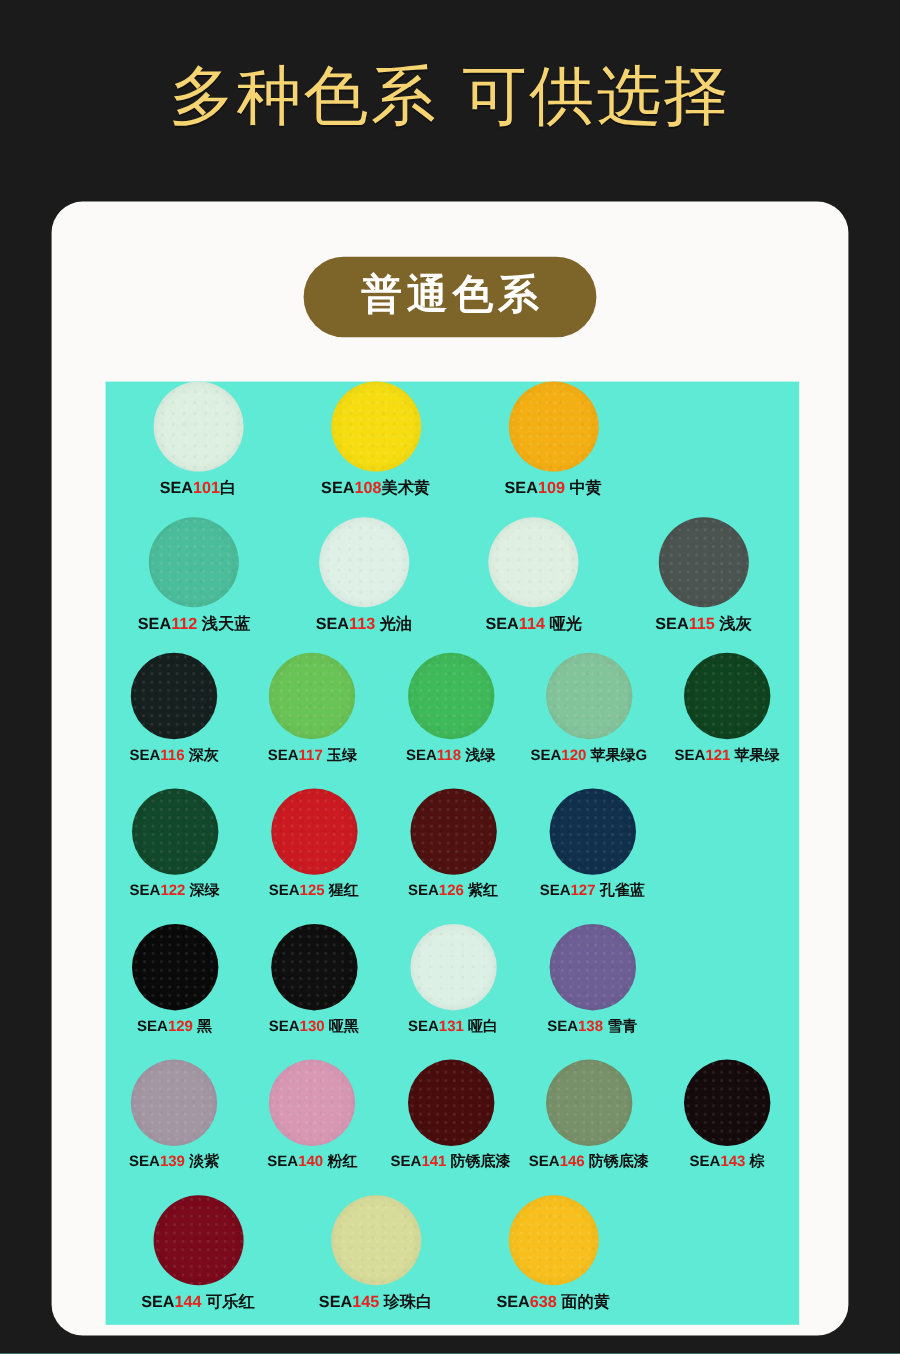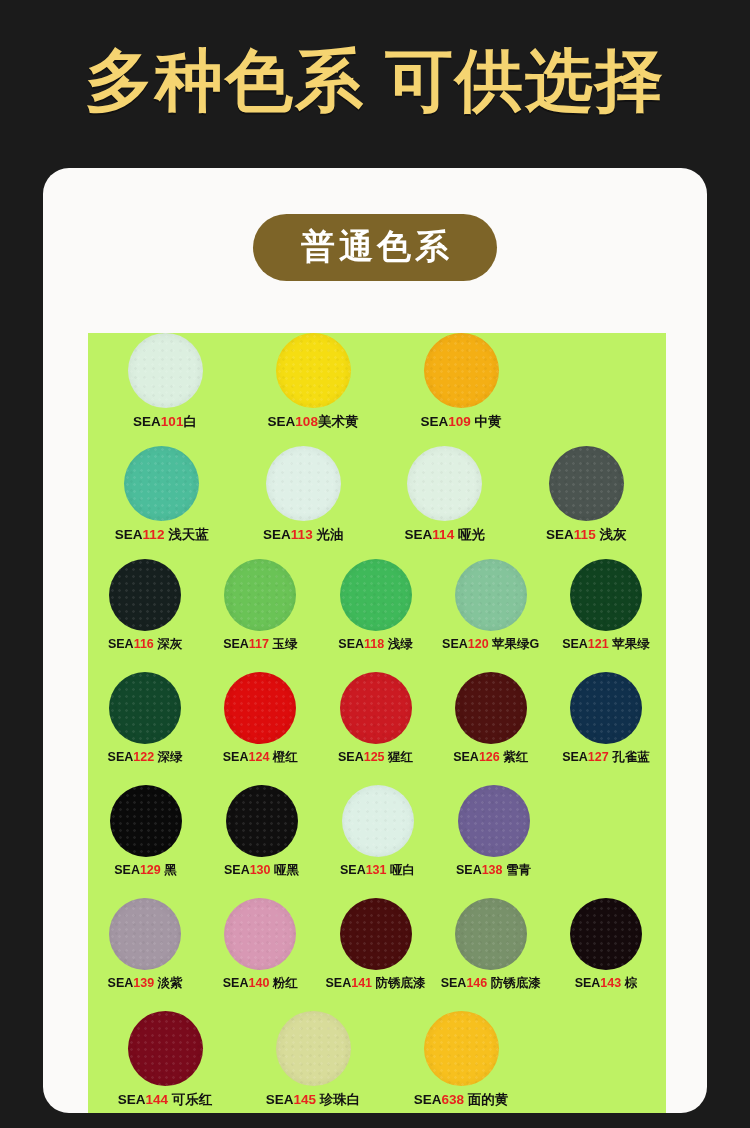--- a/index.html
+++ b/index.html
@@ -17,22 +17,22 @@
   }
 
   .page-header {
     height: 160px;
     display: flex;
     align-items: center;
     justify-content: center;
   }
 
   .headline {
-    font-size: 68px;
-    font-weight: bold;
+    font-size: 54px;
+    font-weight: normal;
     color: #f5d471;
     letter-spacing: 2px;
     white-space: nowrap;
     line-height: 1;
     text-shadow: 0 2px 0 rgba(0,0,0,0.35);
     text-align: right;
   }
   .headline .gap {
     display: inline-block;
     width: 20px;
@@ -64,23 +64,23 @@
     padding: 14px 44px 16px 48px;
     border-radius: 40px;
     line-height: 1.1;
     white-space: nowrap;
     text-align: center;
   }
 
   .swatch-sheet {
     position: absolute;
     left: 45px;
-    top: 165px;
+    top: 150px;
     width: 578px;
-    background: #bef264;
+    background: #5eead4;
   }
 
   .swatch-row {
     display: flex;
     height: 113px;
     align-items: flex-start;
   }
   .swatch-row.row-last {
     height: 108px;
   }
@@ -209,24 +209,20 @@
           <div class="dot" style="background: rgb(16, 67, 32);"></div>
           <div class="label"><span class="code-prefix">SEA</span><span class="code-num">121</span><span class="cname"> 苹果绿</span></div>
         </div>
       </div>
       <div class="swatch-row cols-5">
         <div class="swatch-cell">
           <div class="dot" style="background: rgb(18, 72, 43);"></div>
           <div class="label"><span class="code-prefix">SEA</span><span class="code-num">122</span><span class="cname"> 深绿</span></div>
         </div>
         <div class="swatch-cell">
-          <div class="dot" style="background: rgb(221, 12, 12);"></div>
-          <div class="label"><span class="code-prefix">SEA</span><span class="code-num">124</span><span class="cname"> 橙红</span></div>
-        </div>
-        <div class="swatch-cell">
           <div class="dot" style="background: rgb(203, 26, 34);"></div>
           <div class="label"><span class="code-prefix">SEA</span><span class="code-num">125</span><span class="cname"> 猩红</span></div>
         </div>
         <div class="swatch-cell">
           <div class="dot" style="background: rgb(79, 18, 16);"></div>
           <div class="label"><span class="code-prefix">SEA</span><span class="code-num">126</span><span class="cname"> 紫红</span></div>
         </div>
         <div class="swatch-cell">
           <div class="dot" style="background: rgb(16, 48, 76);"></div>
           <div class="label"><span class="code-prefix">SEA</span><span class="code-num">127</span><span class="cname"> 孔雀蓝</span></div>

